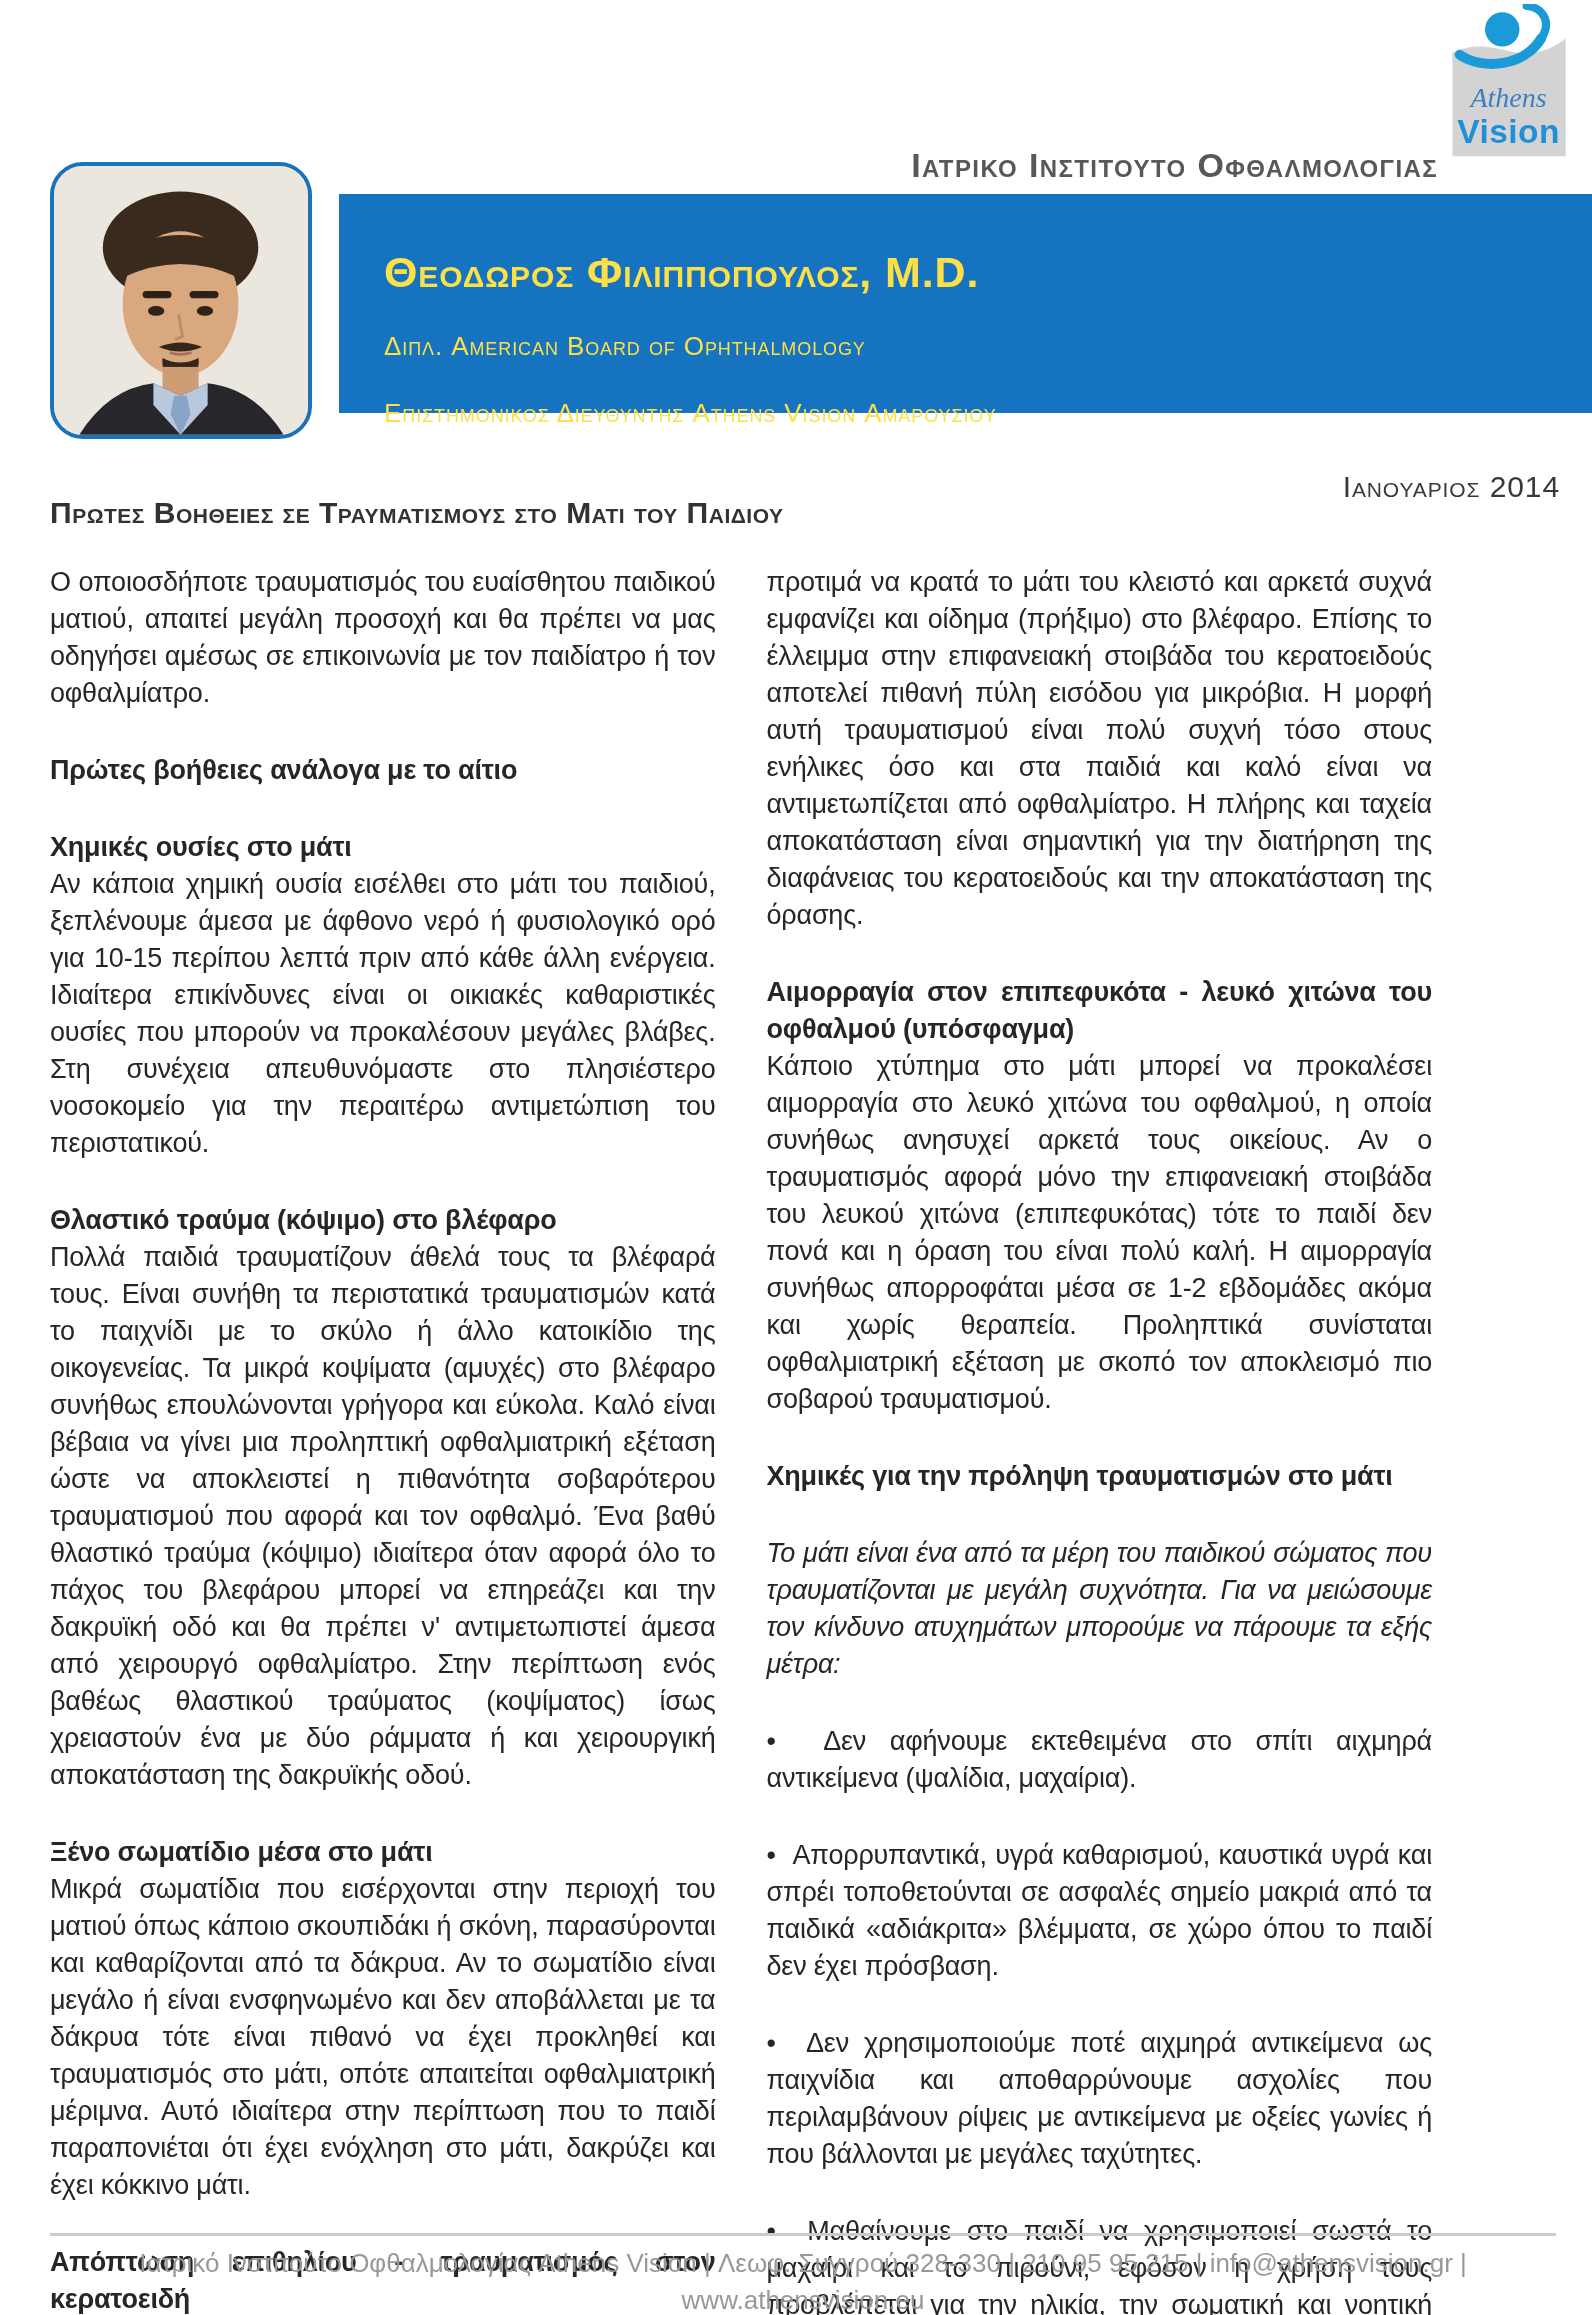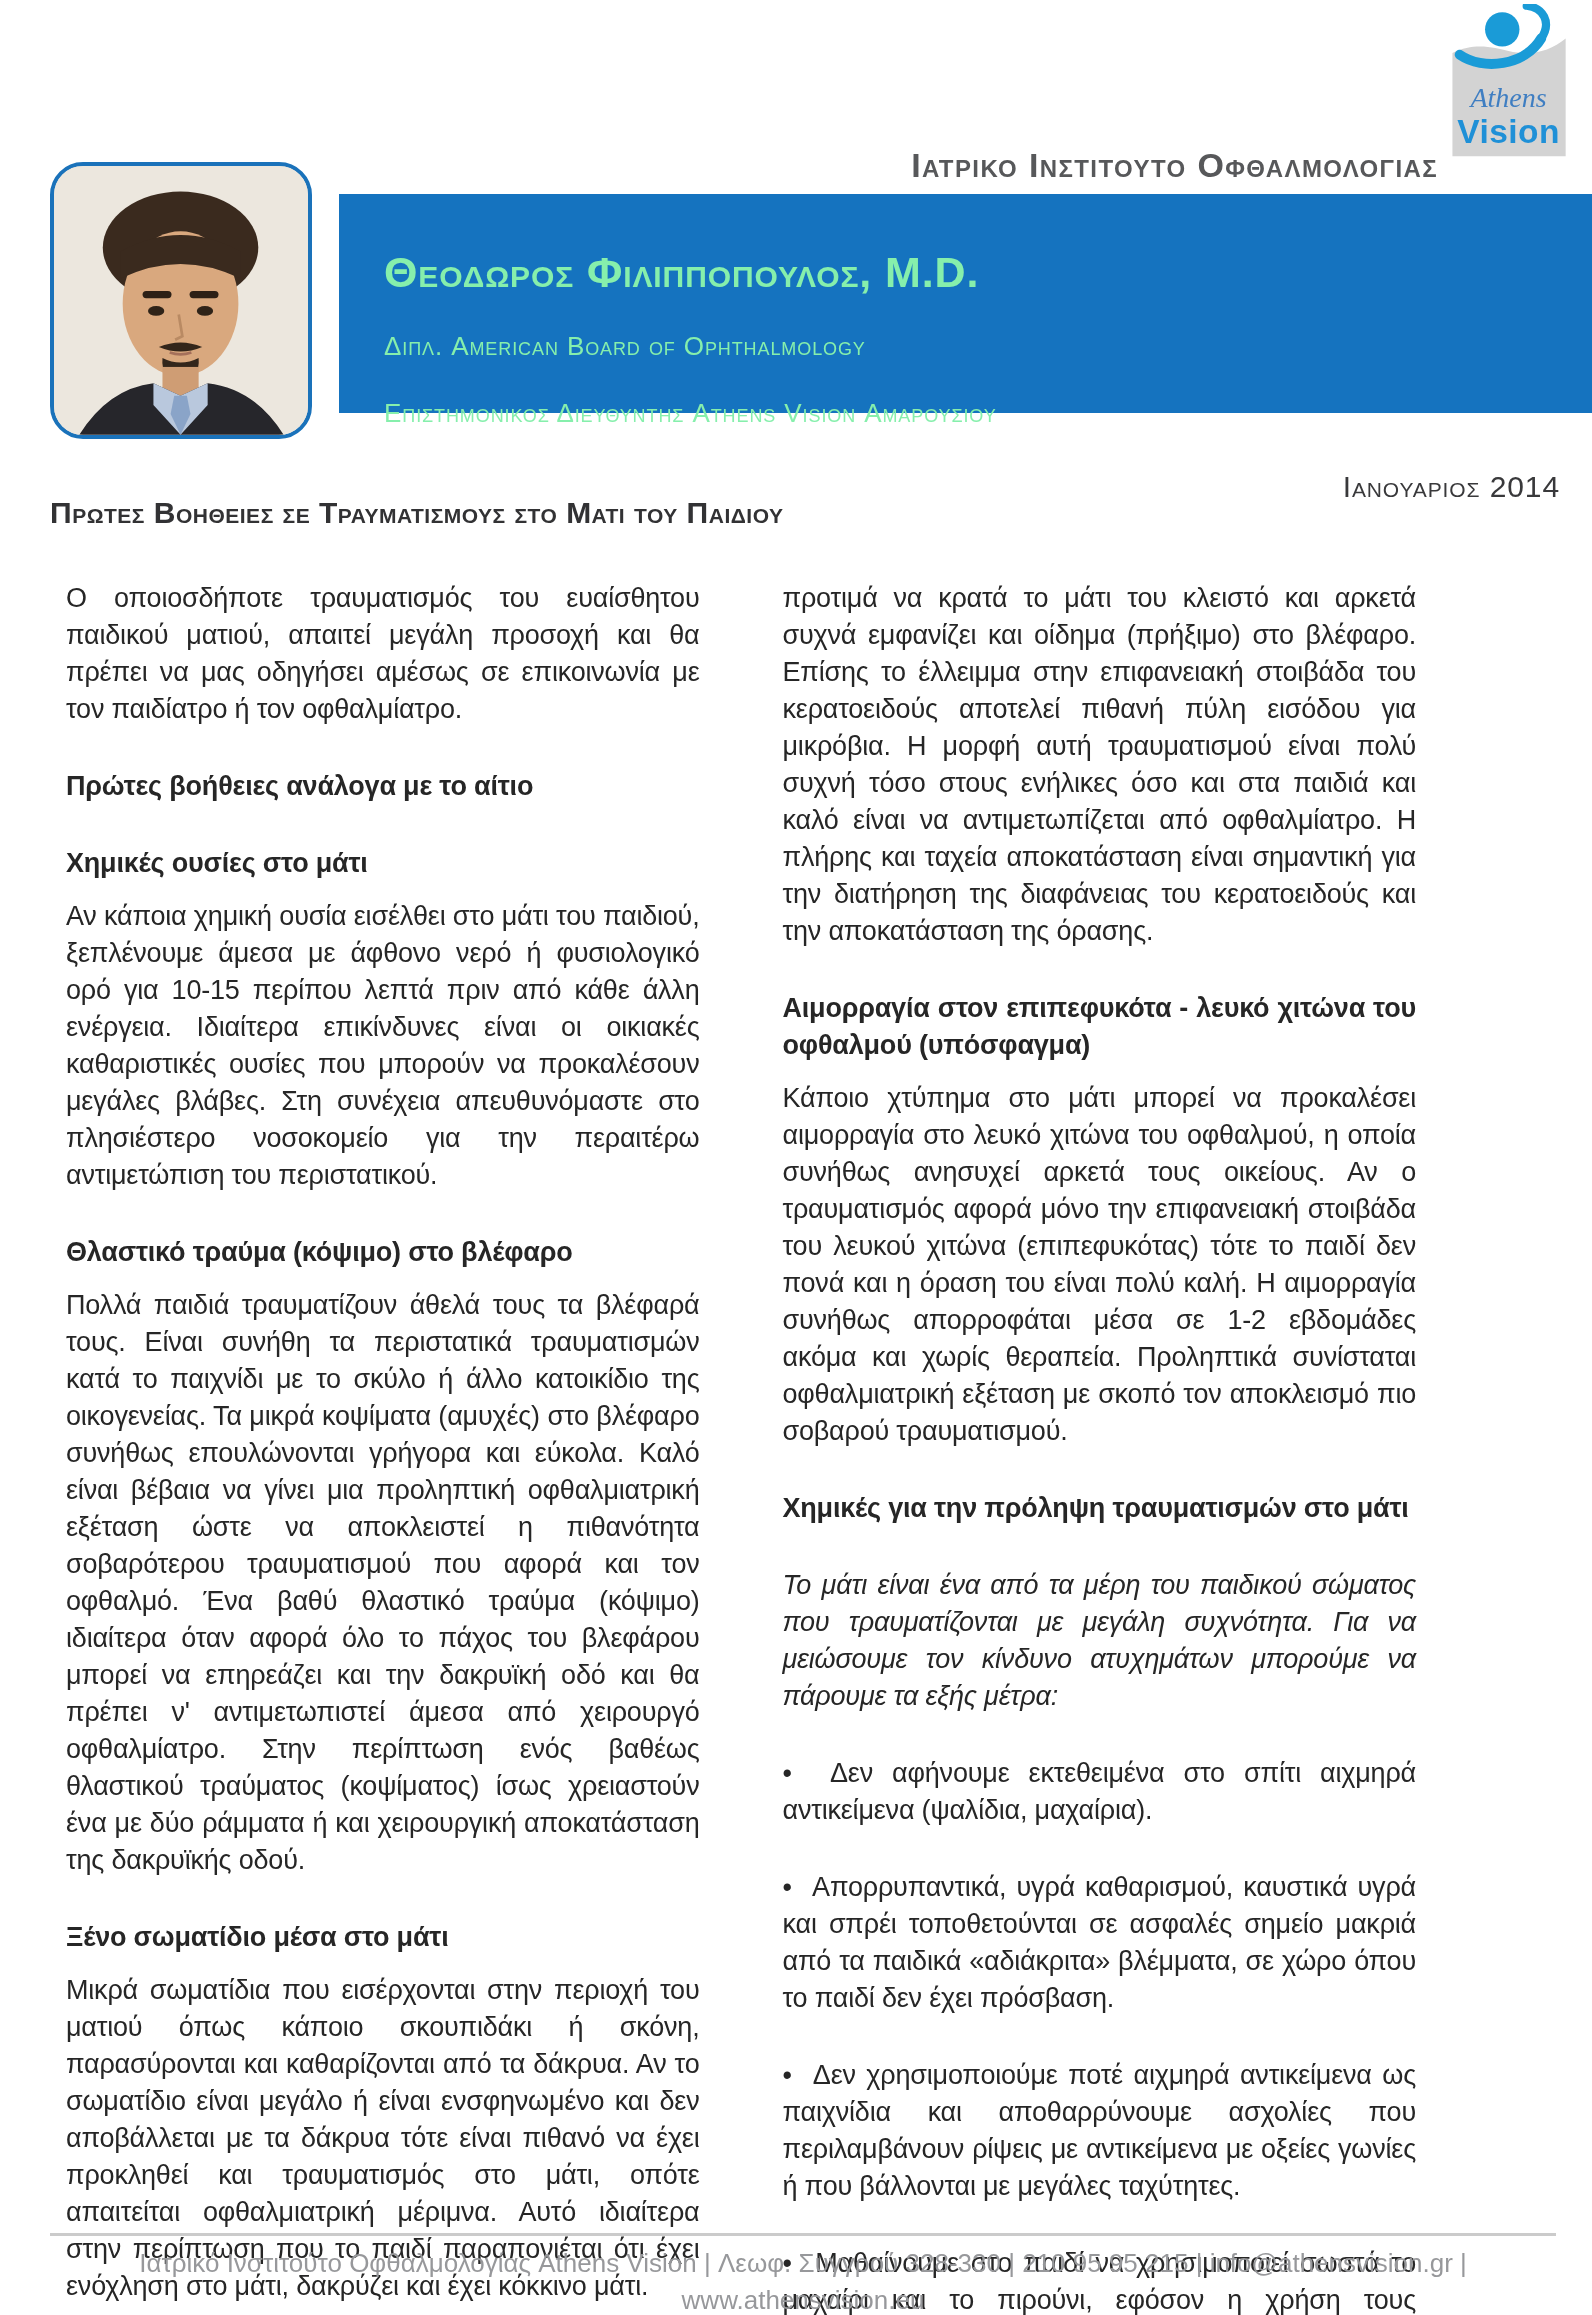--- a/index.html
+++ b/index.html
@@ -21,21 +21,21 @@
   .lg-vision{font-family:"Liberation Sans",sans-serif;font-weight:bold;font-size:37px;fill:#1f90d7;letter-spacing:0.5px;}
   
   .photo{
     position:absolute;left:50px;top:162px;width:254px;height:269px;
     border:4.5px solid #1a72ba;border-radius:33px;overflow:hidden;background:#ece7de;
   }
   .photo svg{display:block;width:100%;height:100%;}
   
   .bluebox{
     position:absolute;left:339px;top:194px;right:0;height:219px;
-    background:#1573bf;color:#86efac;padding:22px 36px 0 45px;box-sizing:border-box;
+    background:#1573bf;color:#fde047;padding:22px 36px 0 45px;box-sizing:border-box;
   }
   .docname{font-size:43px;font-weight:bold;letter-spacing:0.9px;}
   .doctitles{margin-top:14.5px;}
   .doctitles div{font-size:26px;line-height:35px;letter-spacing:0.9px;font-weight:400;}
   
   .date{
     position:absolute;top:438px;right:32px;
     font-size:30px;font-weight:normal;color:#39393b;letter-spacing:0.9px;
   }
   
@@ -45,21 +45,21 @@
   }
   
   .columns{
     position:absolute;top:564px;left:50px;width:1382px;
     display:flex;gap:51px;
   }
   .col{
     width:666px;font-size:27px;line-height:37px;text-align:justify;
     letter-spacing:-0.2px;color:#262626;
   }
-  .blk{margin:16px;}
+  .blk{margin:0;}
   .blk.h{font-weight:bold;margin-top:40px;}
   .blk.pg{margin-top:40px;font-style:italic;}
   .blk.b{margin-top:40px;}
   .dot{font-size:27px;}
   
   .rule{position:absolute;left:50px;top:2233px;width:1506px;height:2.7px;background:#cbcbcb;}
   .footer{
     position:absolute;top:2245px;left:50px;width:1506px;text-align:center;
     color:#97989b;font-size:26px;line-height:37px;
   }

